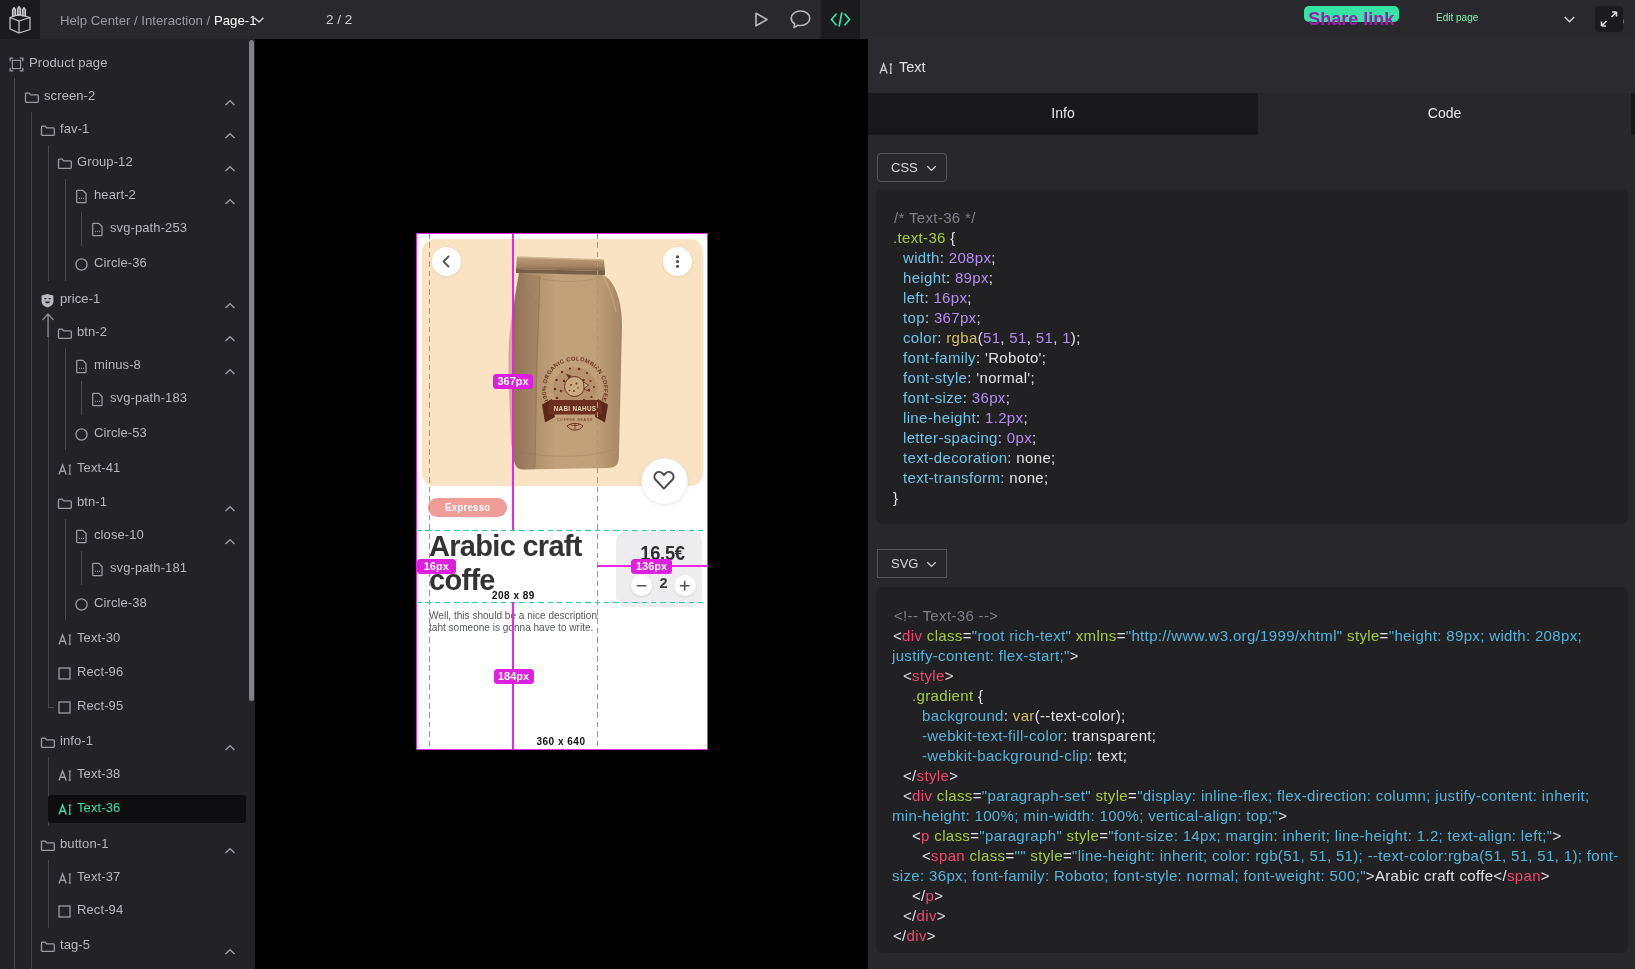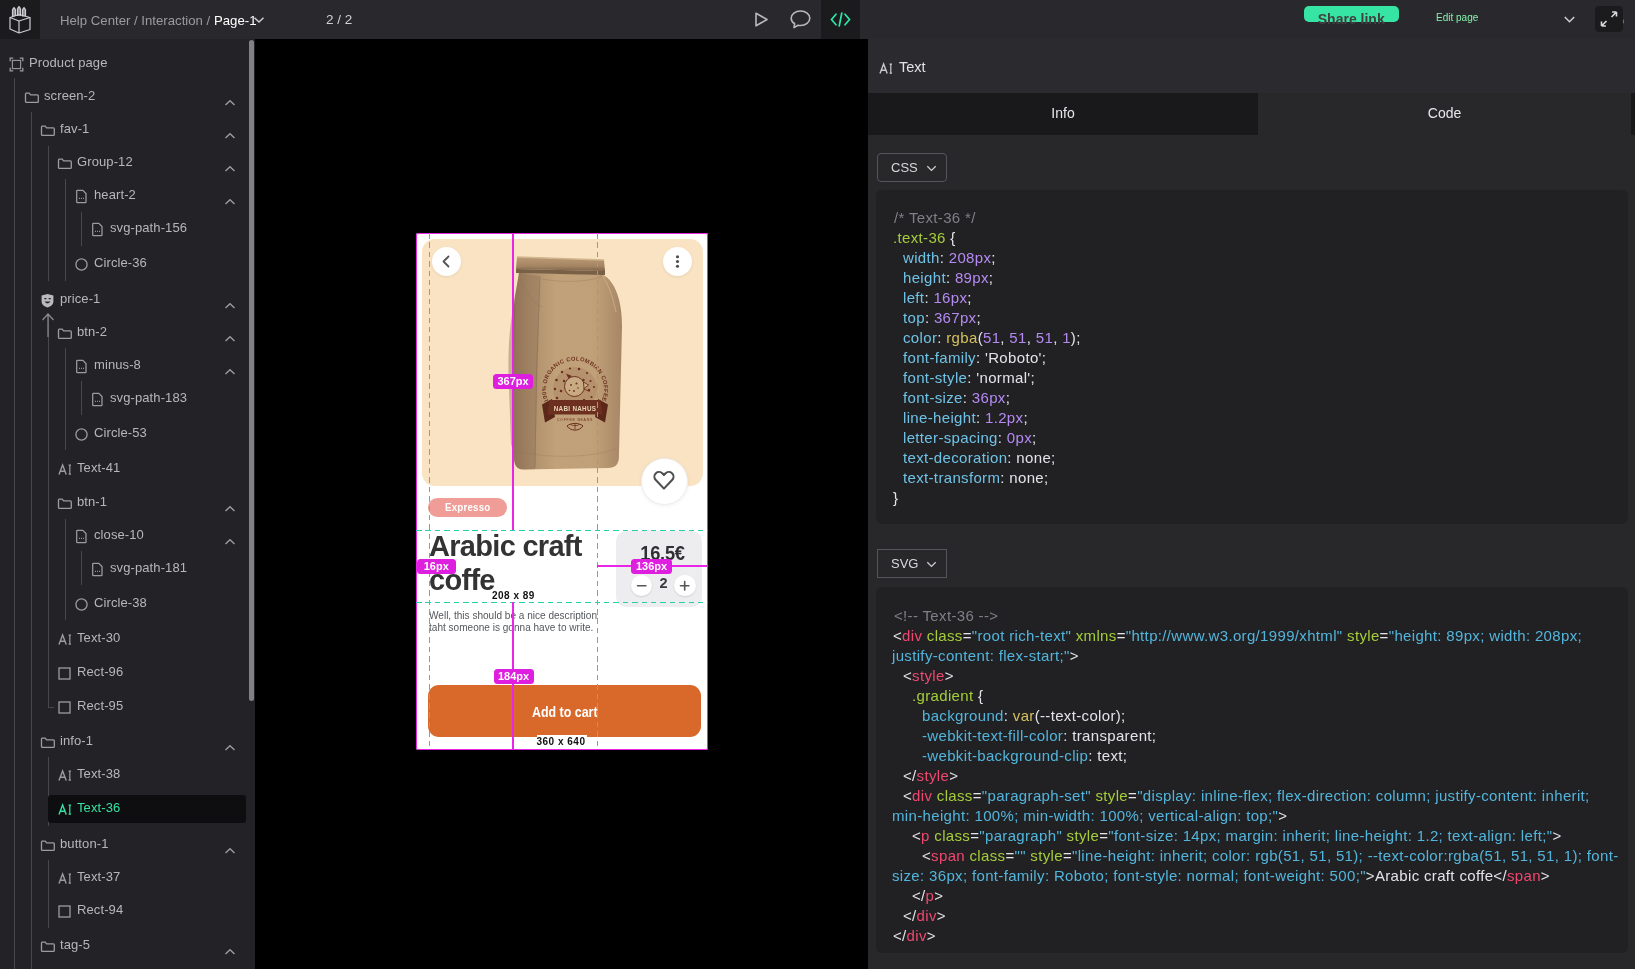--- a/index.html
+++ b/index.html
@@ -28,21 +28,21 @@
       <path d="M11.5 2 C6.3 2 2.2 5.2 2.2 9.2 C2.2 11.5 3.5 13.5 5.6 14.8 L5 18.6 L9 16.2 C9.8 16.4 10.6 16.5 11.5 16.5 C16.7 16.5 20.8 13.2 20.8 9.2 C20.8 5.2 16.7 2 11.5 2 Z" fill="none" stroke="#b9b9bd" stroke-width="1.6" stroke-linejoin="round"></path>
     </svg>
     <div style="position:absolute;left:821px;top:0;width:39px;height:39px;background:#1b1b1d"></div>
     <svg style="position:absolute;left:829px;top:11px" width="23" height="17" viewBox="0 0 23 17">
       <g fill="none" stroke="#2ee6a8" stroke-width="1.7" stroke-linecap="round">
         <path d="M7 3.2 L2.5 8.5 L7 13.8"></path>
         <path d="M16 3.2 L20.5 8.5 L16 13.8"></path>
         <path d="M12.8 2 L10.2 15"></path>
       </g>
     </svg>
-    <div style="position:absolute;left:1303.5px;top:6px;width:95.5px;height:16px;border-radius:5px;background:#36e5a4;color:#404040;font-size:14px;font-weight:bold;text-align:center;line-height:26px">Share link</div>
+    <div style="position:absolute;left:1303.5px;top:6px;width:95.5px;height:16px;border-radius:5px;background:#36e5a4;color:#a21caf;font-size:18px;font-weight:bold;text-align:center;line-height:26px">Share link</div>
     <div style="position:absolute;left:1436px;top:11.5px;font-size:10px;color:#86efac">Edit page</div>
     <div style="position:absolute;left:1596px;top:11.5px;font-size:14px;color:#cfcfd4">81%</div>
     <svg style="position:absolute;left:1563px;top:15px" width="13" height="9" viewBox="0 0 13 9">
       <path d="M1.8 2 L6.5 6.8 L11.2 2" fill="none" stroke="#cfcfd4" stroke-width="1.5"></path>
     </svg>
     <div style="position:absolute;left:1594.5px;top:6px;width:28px;height:26px;border-radius:4px;background:#1b1b1d"><svg width="28" height="26" viewBox="0 0 28 26">
         <g stroke="#d9d9de" stroke-width="1.6" fill="none">
           <path d="M16.5 11 L21.5 6 M21.5 6 h-4.4 M21.5 6 v4.4"></path>
           <path d="M11.5 15 L6.5 20 M6.5 20 h4.4 M6.5 20 v-4.4"></path>
         </g>
@@ -111,21 +111,21 @@
     <div style="position:absolute;left:94px;top:148px;font-size:13px;color:#b6b6bc;letter-spacing:.1px">heart-2</div>
     <div style="position:absolute;left:224px;top:153px"><svg width="12" height="8" viewBox="0 0 12 8">
         <path d="M1.5 6 L6 1.8 L10.5 6" fill="none" stroke="#9b9ba3" stroke-width="1.4"></path>
       </svg></div>
     <div style="position:absolute;left:90px;top:182px;width:16px;height:16px">
       <svg width="15" height="15" viewBox="0 0 15 15" style="position:absolute;left:0;top:1px">
         <path d="M3.4 1.4 h5.4 l3.2 3.2 v8.4 a0.7 0.7 0 0 1 -0.7 0.7 h-7.9 a0.7 0.7 0 0 1 -0.7 -0.7 v-10.9 a0.7 0.7 0 0 1 0.7 -0.7 z" fill="none" stroke="#9b9ba3" stroke-width="1.25"></path>
         <path d="M5 9.4 h0.9 M7 9.4 h0.9 M9 9.4 h0.9" stroke="#9b9ba3" stroke-width="1.1"></path>
       </svg>
     </div>
-    <div style="position:absolute;left:110px;top:181px;font-size:13px;color:#b6b6bc;letter-spacing:.1px">svg-path-156</div>
+    <div style="position:absolute;left:110px;top:181px;font-size:13px;color:#b6b6bc;letter-spacing:.1px">svg-path-253</div>
     <div style="position:absolute;left:74px;top:217px;width:16px;height:16px">
       <svg width="15" height="15" viewBox="0 0 15 15" style="position:absolute;left:0;top:1px">
         <circle cx="7.5" cy="7.5" r="5.6" fill="none" stroke="#9b9ba3" stroke-width="1.3"></circle>
       </svg>
     </div>
     <div style="position:absolute;left:94px;top:216px;font-size:13px;color:#b6b6bc;letter-spacing:.1px">Circle-36</div>
     <div style="position:absolute;left:40px;top:253px;width:16px;height:16px">
       <svg width="15" height="15" viewBox="0 0 15 15" style="position:absolute;left:0;top:1px">
         <path d="M7.5 1.1 L13.4 2.6 V8.2 C13.4 11.5 10.8 13.6 7.5 14.4 C4.2 13.6 1.6 11.5 1.6 8.2 V2.6 Z" fill="#b9b9bf"></path>
         <path d="M4.3 5.6 h2.2 M8.6 5.6 h2.2" stroke="#2b2b2f" stroke-width="1.3"></path>
@@ -384,21 +384,20 @@
     <div style="position:absolute;left:199.5px;top:298px;width:86.5px;height:75.5px;border-radius:10px;background:#ededef"></div>
     <div style="position:absolute;left:208px;top:308px;width:78px;font-size:21px;font-weight:bold;color:#303034;text-align:center;letter-spacing:-.3px"><span style="display:inline-block;transform:scaleX(0.87)">16.5€</span></div>
     <div style="position:absolute;left:215px;top:341.5px;width:21.4px;height:21.4px;border-radius:50%;background:#fff;box-shadow:0 1px 2px rgba(0,0,0,.12)"><svg width="21.4" height="21.4" viewBox="0 0 21.4 21.4">
         <path d="M6.5 10.7 h8.4" stroke="#555" stroke-width="1.6" stroke-linecap="round"></path>
       </svg></div>
     <div style="position:absolute;left:240px;top:342px;width:15px;text-align:center;font-size:14.5px;font-weight:bold;color:#3a3a3e">2</div>
     <div style="position:absolute;left:258.2px;top:341.5px;width:21.4px;height:21.4px;border-radius:50%;background:#fff;box-shadow:0 1px 2px rgba(0,0,0,.12)"><svg width="21.4" height="21.4" viewBox="0 0 21.4 21.4">
         <path d="M6.5 10.7 h8.4 M10.7 6.5 v8.4" stroke="#555" stroke-width="1.6" stroke-linecap="round"></path>
       </svg></div>
     <div style="position:absolute;left:13px;top:377px;width:240px;font-size:11.3px;line-height:11.6px;color:#54575b;transform:scaleX(0.89);transform-origin:left top">Well, this should be a nice description<br>taht someone is gonna have to write.</div>
-    <div style="position:absolute;left:11.7px;top:452px;width:273.5px;height:52px;border-radius:11px;background:#d8692a;color:#fff;font-size:14.3px;font-weight:bold;text-align:center;line-height:54px"><span style="display:inline-block;transform:scaleX(0.87)">Add to cart</span></div>
     <div style="position:absolute;left:12.6px;top:0;width:1.6px;height:517px;background:repeating-linear-gradient(180deg,#22d3a8 0 5.5px,transparent 5.5px 9.4px)"></div>
     <div style="position:absolute;left:180.6px;top:0;width:1.6px;height:517px;background:repeating-linear-gradient(180deg,#22d3a8 0 5.5px,transparent 5.5px 9.4px)"></div>
     <div style="position:absolute;left:0;top:296.5px;width:291.5px;height:1.6px;background:repeating-linear-gradient(90deg,#22d3a8 0 5.5px,transparent 5.5px 9.4px)"></div>
     <div style="position:absolute;left:0;top:368.8px;width:291.5px;height:1.6px;background:repeating-linear-gradient(90deg,#22d3a8 0 5.5px,transparent 5.5px 9.4px)"></div>
     <div style="position:absolute;left:96.3px;top:0;width:1.4px;height:296.5px;background:#e726e7"></div>
     <div style="position:absolute;left:96.3px;top:368.8px;width:1.4px;height:148.2px;background:#e726e7"></div>
     <div style="position:absolute;left:0;top:332.3px;width:12.6px;height:1.4px;background:#e726e7"></div>
     <div style="position:absolute;left:180.6px;top:332.3px;width:110.9px;height:1.4px;background:#e726e7"></div>
     <div style="position:absolute;left:77px;top:140.5px;width:40px;height:15.5px;background:#df1fdf;border-radius:3.5px;color:#fff;font-size:11px;font-weight:bold;text-align:center;line-height:15.5px">367px</div>
     <div style="position:absolute;left:0.5px;top:325.5px;width:39.5px;height:15.5px;background:#df1fdf;border-radius:3.5px;color:#fff;font-size:11px;font-weight:bold;text-align:center;line-height:15.5px">16px</div>

